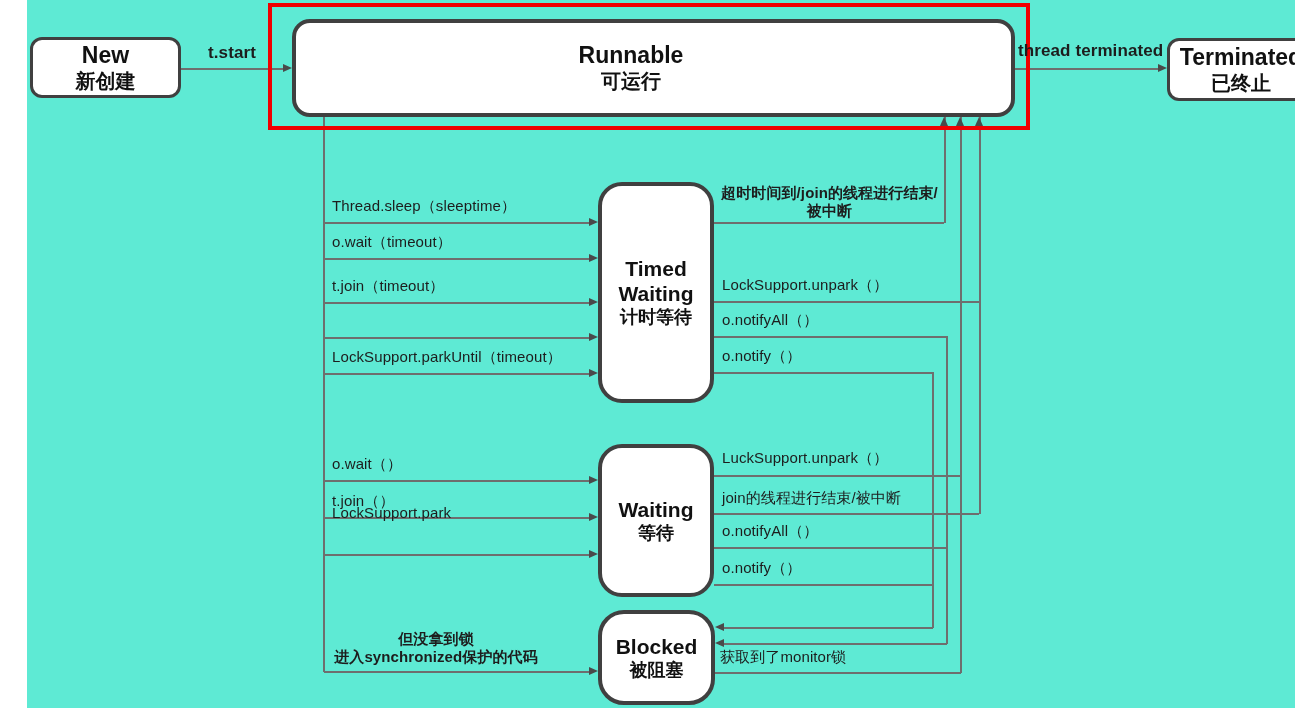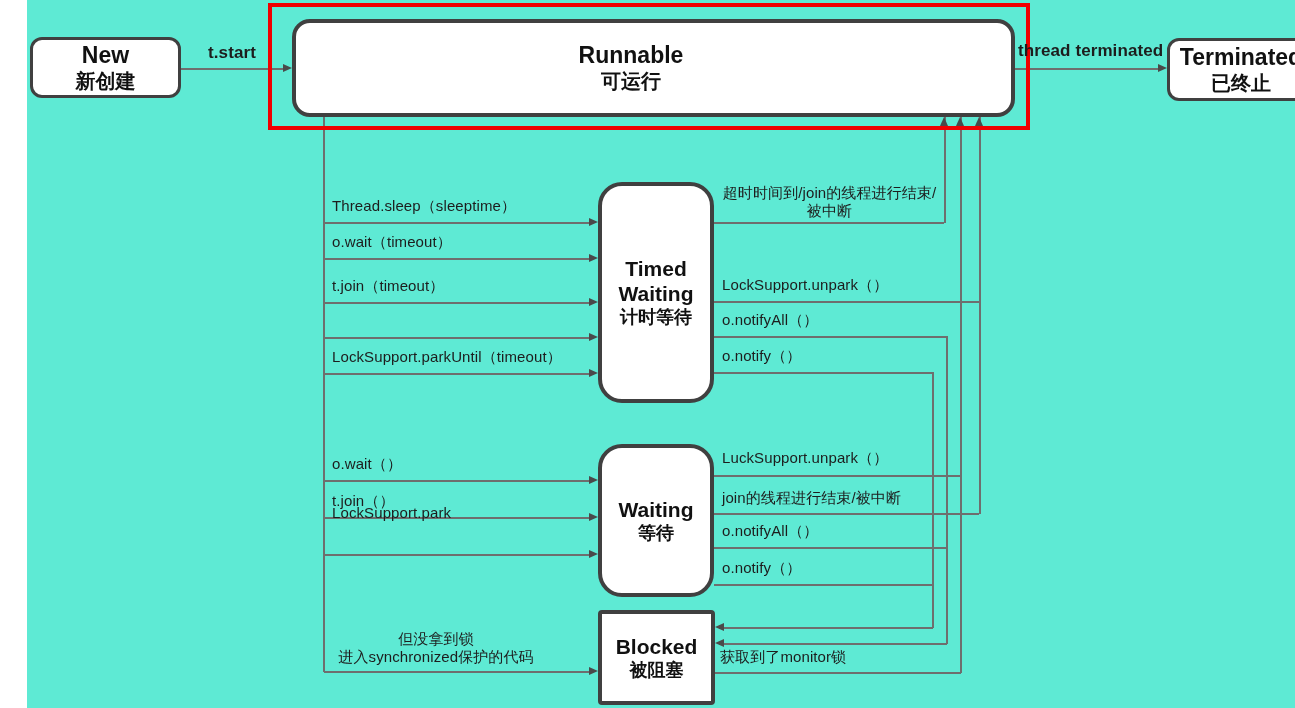--- a/index.html
+++ b/index.html
@@ -31,21 +31,21 @@
   .vline{position:absolute;width:1.5px;background:var(--line);z-index:2;}
   .ar{position:absolute;width:0;height:0;z-index:4;}
   .ar.r{border-top:4.5px solid transparent;border-bottom:4.5px solid transparent;border-left:9px solid var(--arrow);}
   .ar.l{border-top:4.5px solid transparent;border-bottom:4.5px solid transparent;border-right:9px solid var(--arrow);}
   .ar.u{border-left:4.5px solid transparent;border-right:4.5px solid transparent;border-bottom:9px solid var(--arrow);}
   .edge-label{
     position:absolute;font-size:15px;line-height:18px;white-space:nowrap;
     color:var(--text);z-index:6;letter-spacing:0.1px;
   }
   .edge-label.bold{font-weight:700;font-size:17px;}
-  .edge-label.center{text-align:center;white-space:normal;}
+  .edge-label.center{text-align:center;white-space:normal;font-weight:bold;}
 </style>
 </head>
 <body>
 
 <div id="diagram">
 
   <div class="red-rect"></div>
 
   <div class="state-box big" style="left:3px;top:37px;width:151px;height:61px;border-width:3.5px;border-radius:12px;">
     <div class="state-en">New</div>
@@ -66,21 +66,21 @@
     <div class="state-en">Timed</div>
     <div class="state-en">Waiting</div>
     <div class="state-zh">计时等待</div>
   </div>
 
   <div class="state-box" style="left:571px;top:444px;width:116px;height:153px;border-radius:24px;">
     <div class="state-en">Waiting</div>
     <div class="state-zh">等待</div>
   </div>
 
-  <div class="state-box" style="left:571px;top:610px;width:117px;height:95px;border-radius:4px;">
+  <div class="state-box" style="left:571px;top:610px;width:117px;height:95px;border-radius:26px;">
     <div class="state-en">Blocked</div>
     <div class="state-zh">被阻塞</div>
   </div>
 
   <div class="hline" style="left:154px;top:68px;width:103px;"></div>
   <div class="ar r" style="left:256px;top:64px;"></div>
   <div class="edge-label bold" style="left:181px;top:44px;">t.start</div>
 
   <div class="hline" style="left:988px;top:68px;width:145px;"></div>
   <div class="ar r" style="left:1131px;top:64px;"></div>

